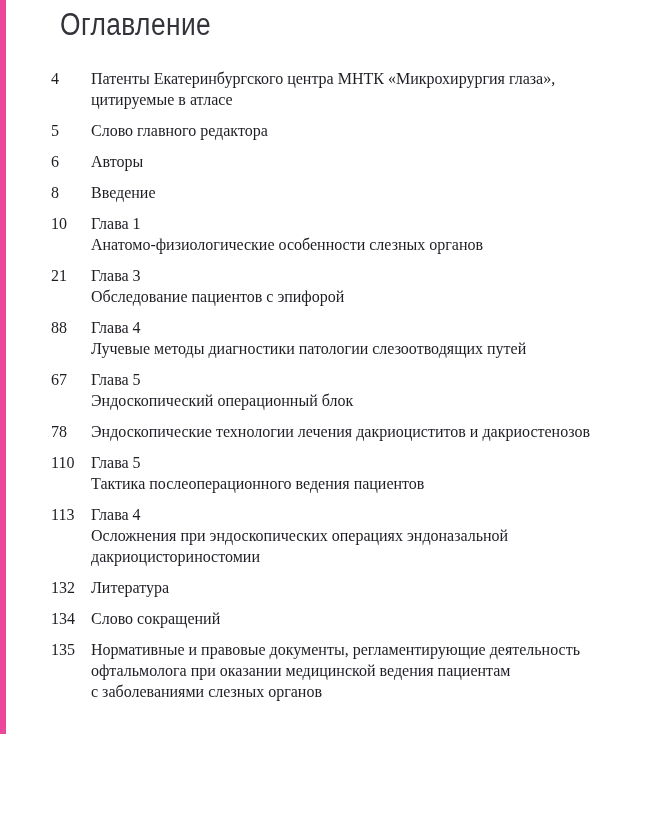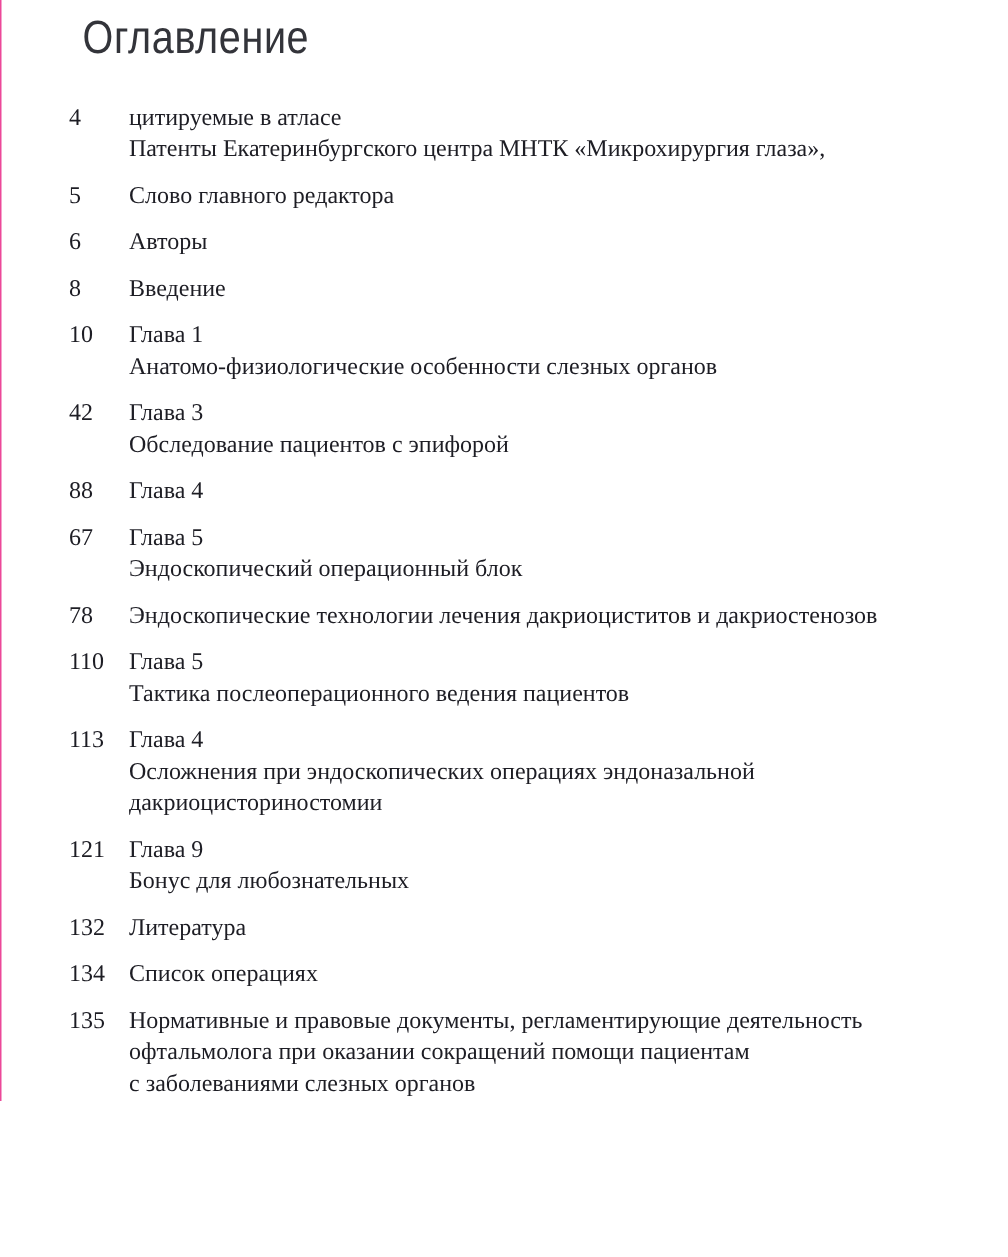--- a/index.html
+++ b/index.html
@@ -5,21 +5,21 @@
   html, body {
     margin: 0;
     padding: 0;
     background: #ffffff;
   }
   .page {
     position: relative;
     width: 671px;
     height: 734px;
     background: #ffffff;
-    border-left: 1px solid #ec4899;
+    border-left: 6px solid #ec4899;
     overflow: hidden;
     box-sizing: border-box;
   }
   .page-inner {
     padding: 8px 40px 0 45px;
   }
   h1.doc-title {
     margin: 0 0 26px 9px;
     font-family: "Liberation Sans", "DejaVu Sans", sans-serif;
     font-weight: 400;
@@ -62,22 +62,22 @@
 
 <div class="page">
   <div class="page-inner">
     <h1 class="doc-title">Оглавление</h1>
 
     <ul class="toc">
 
       <li class="entry">
         <span class="num">4</span>
         <span class="lines">
+          <span class="ln">Патенты Екатеринбургского центра МНТК «Микрохирургия глаза»,</span>
           <span class="ln">цитируемые в атласе</span>
-          <span class="ln">Патенты Екатеринбургского центра МНТК «Микрохирургия глаза»,</span>
           <span class="ln"></span>
         </span>
       </li>
 
       <li class="entry">
         <span class="num">5</span>
         <span class="lines">
           <span class="ln">Слово главного редактора</span>
           <span class="ln"></span>
           <span class="ln"></span>
@@ -106,32 +106,33 @@
         <span class="num">10</span>
         <span class="lines">
           <span class="ln">Глава 1</span>
           <span class="ln">Анатомо-физиологические особенности слезных органов</span>
           <span class="ln"></span>
         </span>
       </li>
 
 
       <li class="entry">
-        <span class="num">42</span>
+        <span class="num">21</span>
         <span class="lines">
           <span class="ln">Глава 3</span>
           <span class="ln">Обследование пациентов с эпифорой</span>
           <span class="ln"></span>
         </span>
       </li>
 
       <li class="entry">
         <span class="num">88</span>
         <span class="lines">
           <span class="ln">Глава 4</span>
+          <span class="ln">Лучевые методы диагностики патологии слезоотводящих путей</span>
           <span class="ln"></span>
         </span>
       </li>
 
       <li class="entry">
         <span class="num">67</span>
         <span class="lines">
           <span class="ln">Глава 5</span>
           <span class="ln">Эндоскопический операционный блок</span>
           <span class="ln"></span>
@@ -157,51 +158,43 @@
 
       <li class="entry">
         <span class="num">113</span>
         <span class="lines">
           <span class="ln">Глава 4</span>
           <span class="ln">Осложнения при эндоскопических операциях эндоназальной</span>
           <span class="ln">дакриоцисториностомии</span>
         </span>
       </li>
 
-      <li class="entry">
-        <span class="num">121</span>
-        <span class="lines">
-          <span class="ln">Глава 9</span>
-          <span class="ln">Бонус для любознательных</span>
-          <span class="ln"></span>
-        </span>
-      </li>
 
       <li class="entry">
         <span class="num">132</span>
         <span class="lines">
           <span class="ln">Литература</span>
           <span class="ln"></span>
           <span class="ln"></span>
         </span>
       </li>
 
       <li class="entry">
         <span class="num">134</span>
         <span class="lines">
-          <span class="ln">Список операциях</span>
+          <span class="ln">Слово сокращений</span>
           <span class="ln"></span>
           <span class="ln"></span>
         </span>
       </li>
 
       <li class="entry">
         <span class="num">135</span>
         <span class="lines">
           <span class="ln">Нормативные и правовые документы, регламентирующие деятельность</span>
-          <span class="ln">офтальмолога при оказании сокращений помощи пациентам</span>
+          <span class="ln">офтальмолога при оказании медицинской ведения пациентам</span>
           <span class="ln">с заболеваниями слезных органов</span>
         </span>
       </li>
 
     </ul>
   </div>
 </div>
 
 </body></html>

